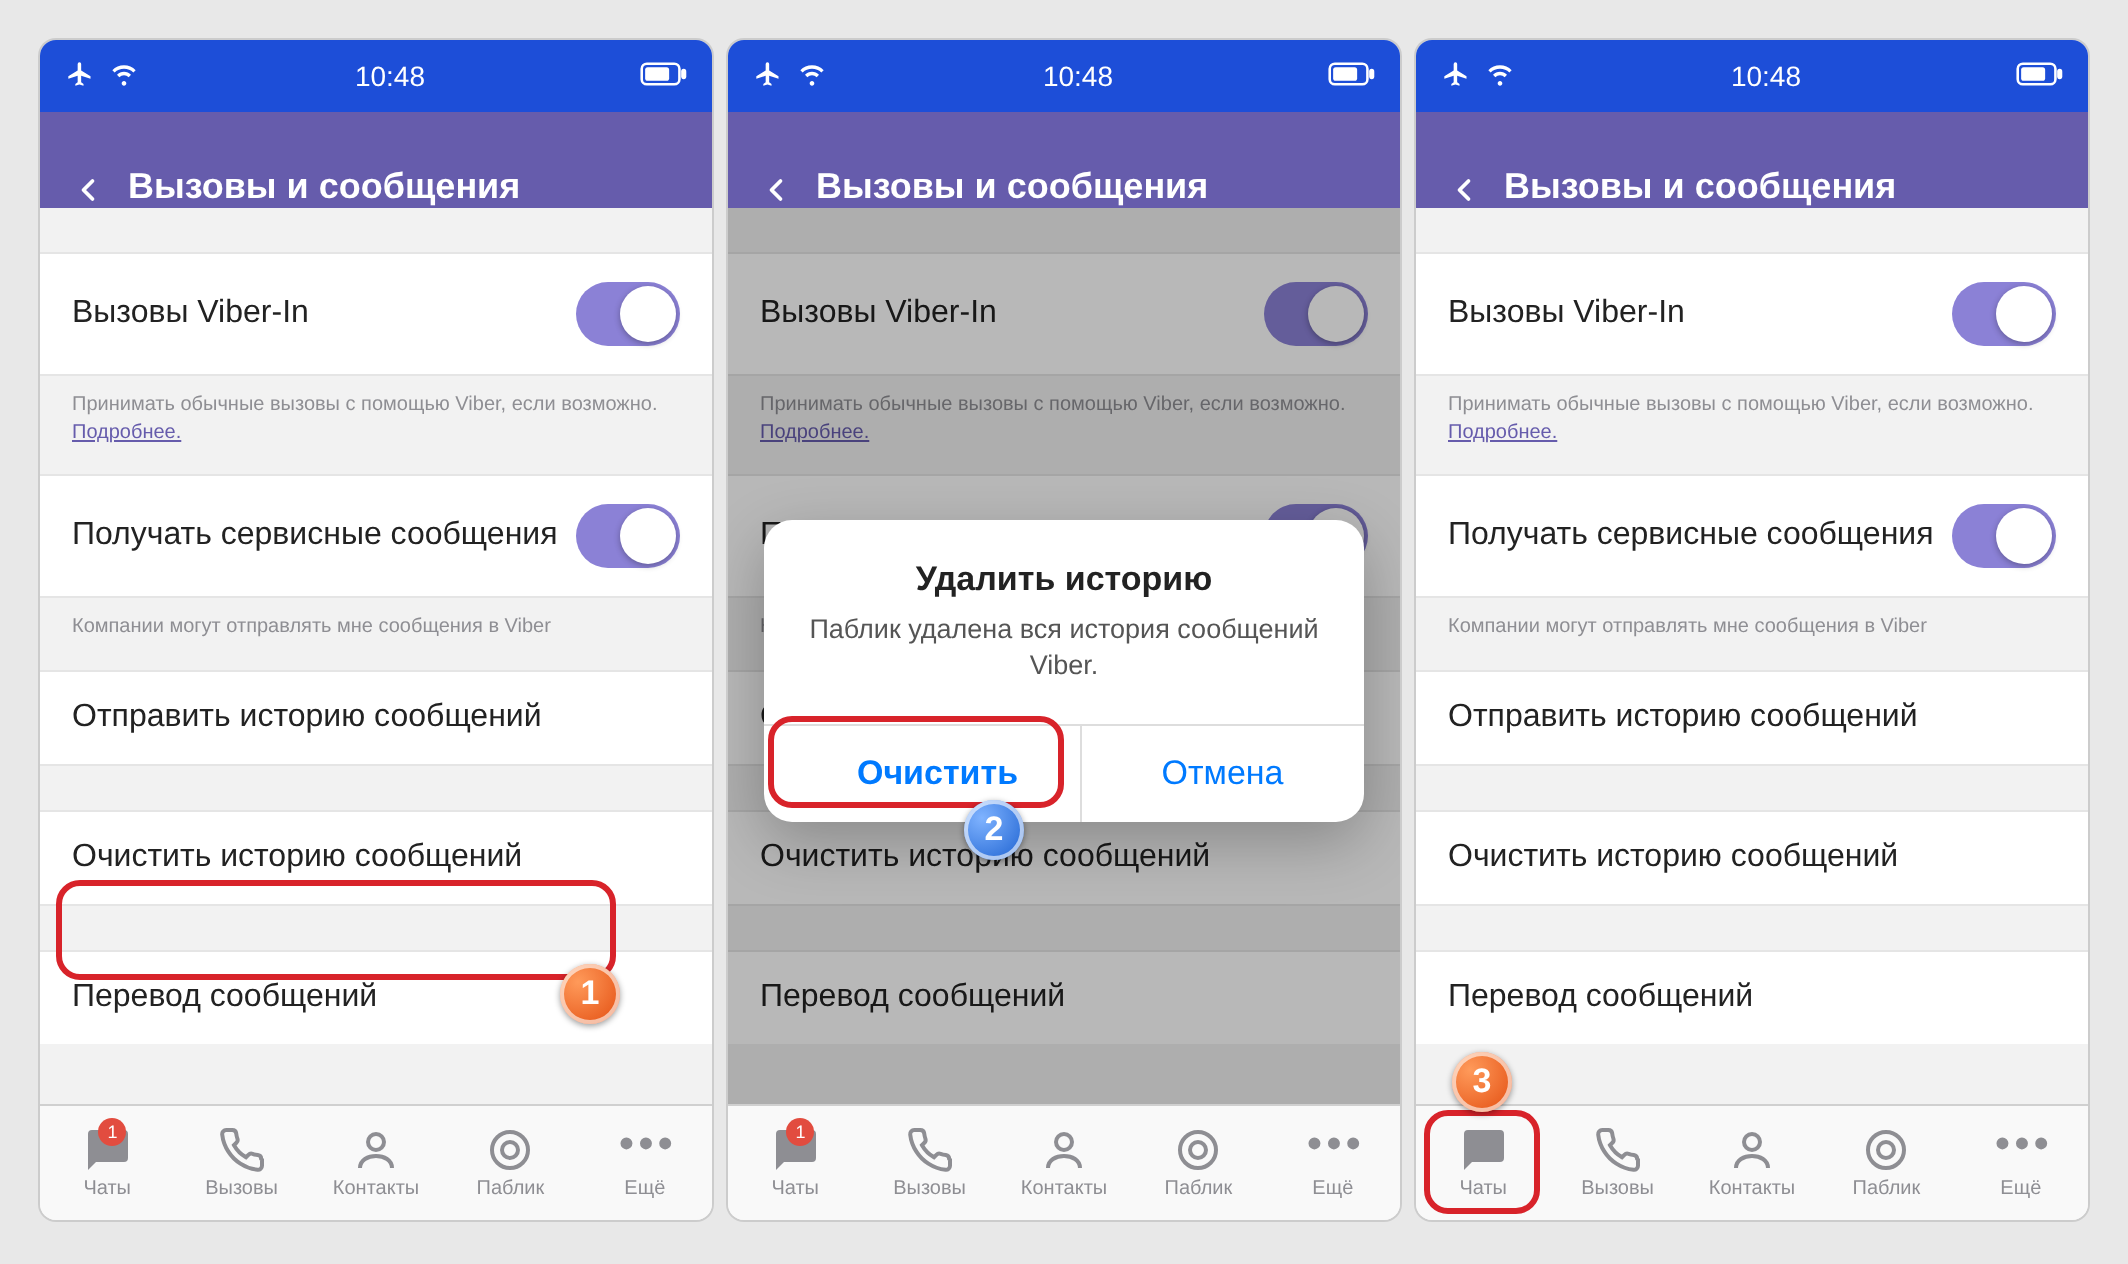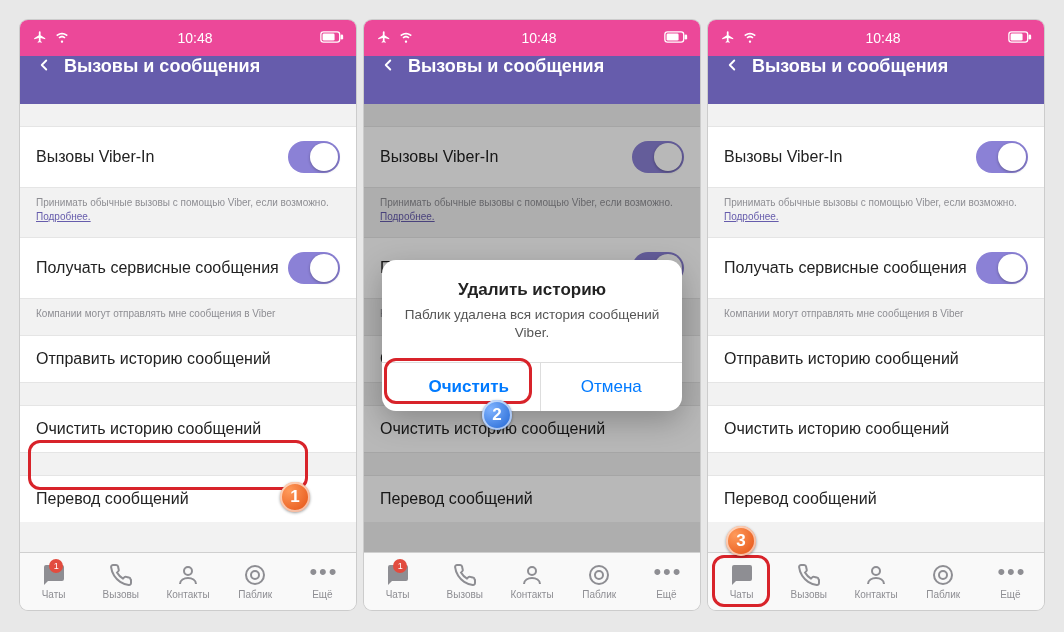--- a/index.html
+++ b/index.html
@@ -1,21 +1,21 @@
 <!DOCTYPE html>
 <html><head>
 <meta charset="utf-8">
 <style>
   * { box-sizing: border-box; margin: 0; padding: 0; font-family: -apple-system, 'Helvetica Neue', Arial, sans-serif; }
   body { background: #e8e8e8; padding: 20px; display: flex; gap: 8px; justify-content: center; }
   .phone { width: 340px; height: 590px; background: #f2f2f2; border-radius: 8px; overflow: hidden; position: relative; display: flex; flex-direction: column; box-shadow: 0 0 0 1px #ccc; }
-  .statusbar { height: 36px; background: #ec4899; color: #fff; display: flex; align-items: center; justify-content: space-between; padding: 0 12px; font-size: 14px; font-weight: 500; }
+  .statusbar { height: 36px; background: #1d4ed8; color: #fff; display: flex; align-items: center; justify-content: space-between; padding: 0 12px; font-size: 14px; font-weight: 500; }
   .sb-left { display: flex; gap: 6px; align-items: center; }
   .sb-right { display: flex; gap: 6px; align-items: center; }
-  .navbar { height: 48px; background: #665cac; color: #fff; display: flex; align-items: flex-start; padding: 0 8px; font-size: 18px; font-weight: 600; }
+  .navbar { height: 48px; background: #665cac; color: #fff; display: flex; align-items: flex-end; padding: 0 8px; font-size: 18px; font-weight: 600; }
   .navbar .back { width: 32px; display:flex; align-items:center; justify-content:center; }
   .navbar .title { flex: 1; text-align: left; padding-left: 4px; }
   .content { flex: 1; overflow: hidden; position: relative; }
   .row { background: #fff; padding: 14px 16px; font-size: 16px; color: #222; display: flex; align-items: center; border-bottom: 1px solid #e5e5e5; }
   .row.white-top { border-top: 1px solid #e5e5e5; }
   .desc { padding: 8px 16px 14px 16px; font-size: 10px; color: #8e8e93; line-height: 1.35; }
   .desc a { color: #665cac; text-decoration: underline; }
   .gap { height: 22px; }
   .toggle { width: 52px; height: 32px; background: #8b81d6; border-radius: 16px; position: relative; flex-shrink:0; }
   .toggle .knob { position: absolute; right: 2px; top: 2px; width: 28px; height: 28px; background: #fff; border-radius: 50%; box-shadow: 0 1px 3px rgba(0,0,0,.3); }

